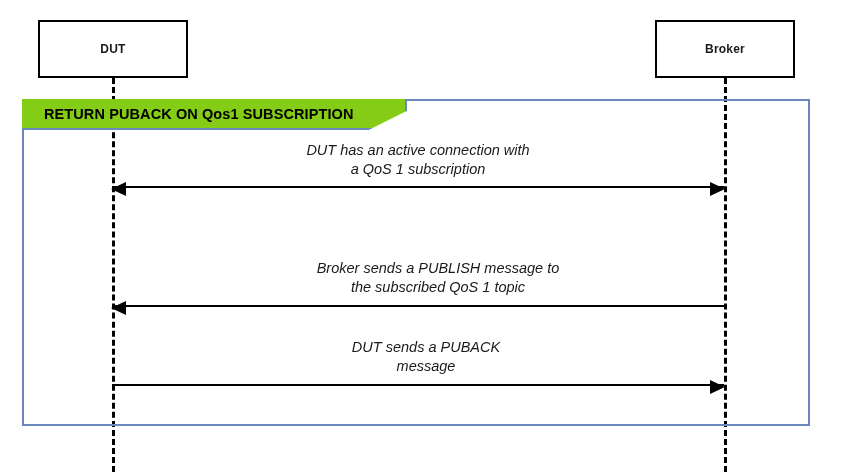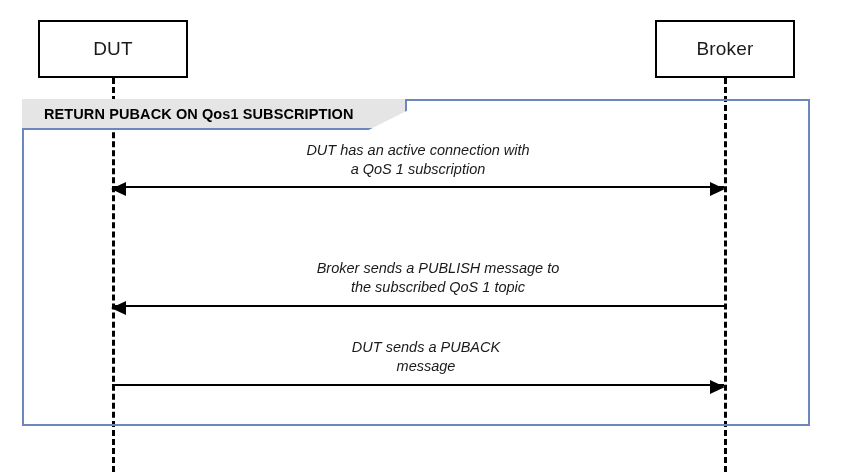--- a/index.html
+++ b/index.html
@@ -23,24 +23,25 @@
   .participant {
     position: absolute;
     box-sizing: border-box;
     background: #ffffff;
     border: 2px solid #000000;
     display: flex;
     align-items: center;
     justify-content: center;
   }
   .participant-label {
-    font-size: 19px;
+    font-size: 12px;
     color: #1a1a1a;
     letter-spacing: 0.2px;
     white-space: nowrap;
+    font-weight: bold;
   }
   #participant-dut   { left: 38px;  top: 20px; width: 150px; height: 58px; }
   #participant-broker{ left: 655px; top: 20px; width: 140px; height: 58px; }
 
   
   .lifeline {
     position: absolute;
     top: 78px;
     height: 394px;
     width: 0;
@@ -59,21 +60,21 @@
     box-sizing: border-box;
     border: 2px solid #6b87bd;
     background: transparent;
   }
   #fragment-label-tab {
     position: absolute;
     left: 22px;
     top: 99px;
     width: 385px;
     height: 31px;
-    background: #e5e5e5;
+    background: #84cc16;
     border-right: 2px solid #6b87bd;
     border-bottom: 2px solid #6b87bd;
     box-sizing: border-box;
     
     clip-path: polygon(0 0, 100% 0, 100% 38%, 90% 100%, 0 100%);
     display: flex;
     align-items: center;
   }
   #fragment-label-text {
     font-size: 14.5px;

